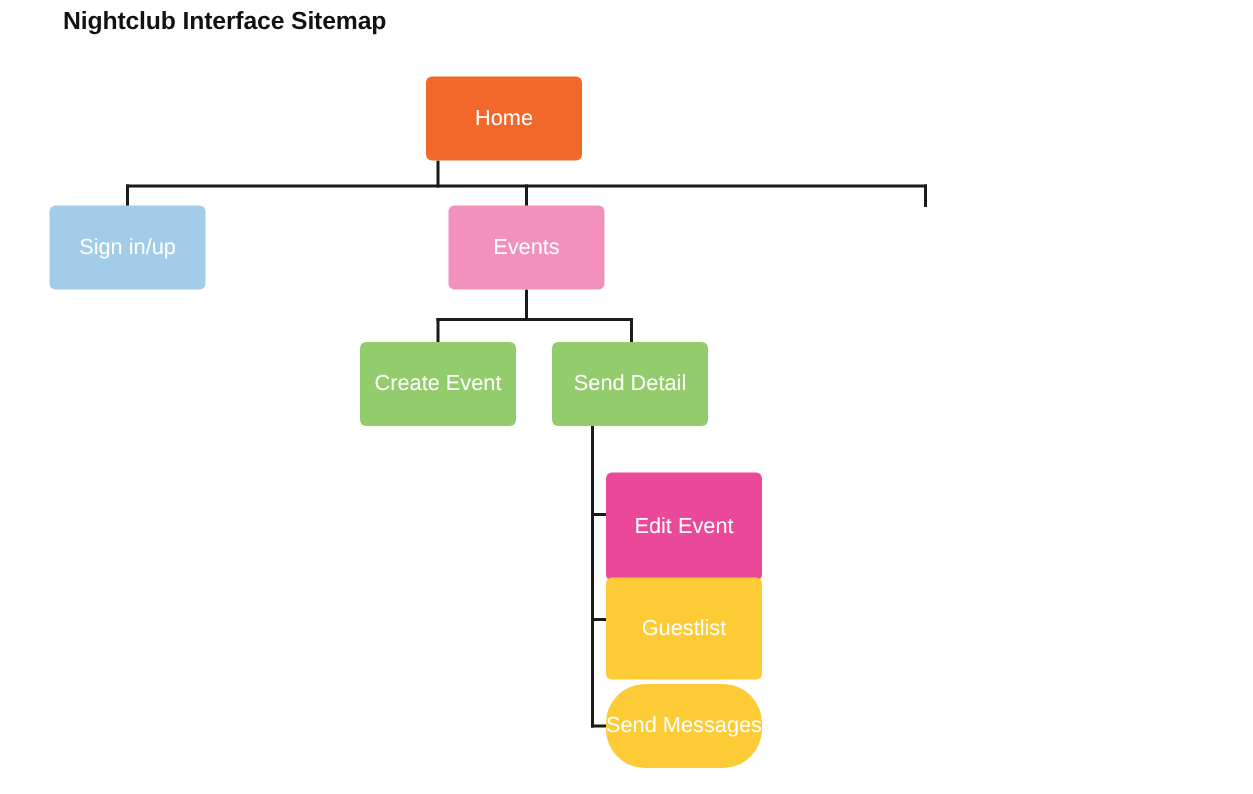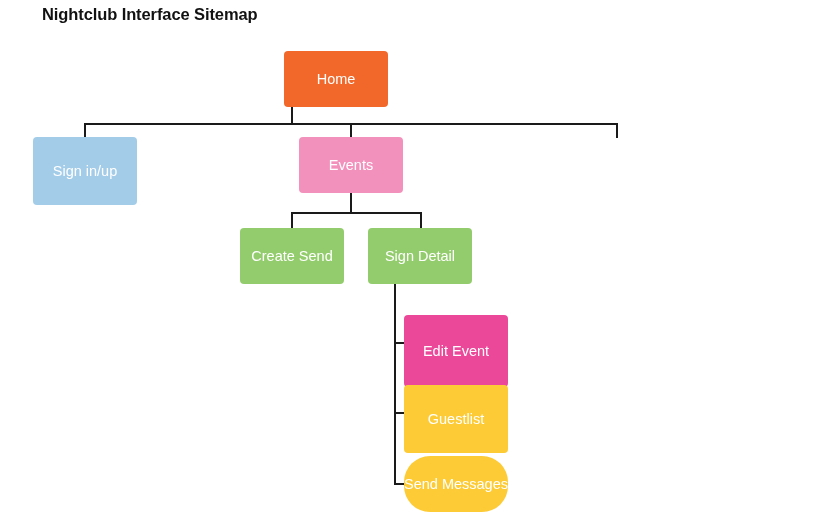--- a/index.html
+++ b/index.html
@@ -79,35 +79,35 @@
 
   <div class="edge v" style="left:394px; top:283px; height:202px;"></div>
   <div class="edge h" style="left:394px; top:342px; width:12px;"></div>
   <div class="edge h" style="left:394px; top:412px; width:12px;"></div>
   <div class="edge h" style="left:394px; top:483px; width:12px;"></div>
 
   <div class="node" style="left:240px; top:51px; width:104px; height:56px; background:#F2682A;margin-left:44px;">
     <span class="node-label">Home</span>
   </div>
 
-  <div class="node" style="left:33px; top:137px; width:104px; height:68px; background:#A3CCE9;">
+  <div class="node" style="left:33px; top:137px; width:104px; height:56px; background:#A3CCE9;">
     <span class="node-label">Sign in/up</span>
   </div>
 
   <div class="node" style="left:299px; top:137px; width:104px; height:56px; background:#F391BD;align-items:center;">
     <span class="node-label">Events</span>
   </div>
 
 
   <div class="node" style="left:240px; top:228px; width:104px; height:56px; background:#93CC6C;">
-    <span class="node-label">Create Send</span>
+    <span class="node-label">Create Event</span>
   </div>
 
   <div class="node" style="left:368px; top:228px; width:104px; height:56px; background:#93CC6C;">
-    <span class="node-label">Sign Detail</span>
+    <span class="node-label">Send Detail</span>
   </div>
 
   <div class="node" style="left:404px; top:315px; width:104px; height:72px; background:#ec4899;">
     <span class="node-label">Edit Event</span>
   </div>
 
   <div class="node" style="left:404px; top:385px; width:104px; height:68px; background:#FDCB36;">
     <span class="node-label">Guestlist</span>
   </div>
 

